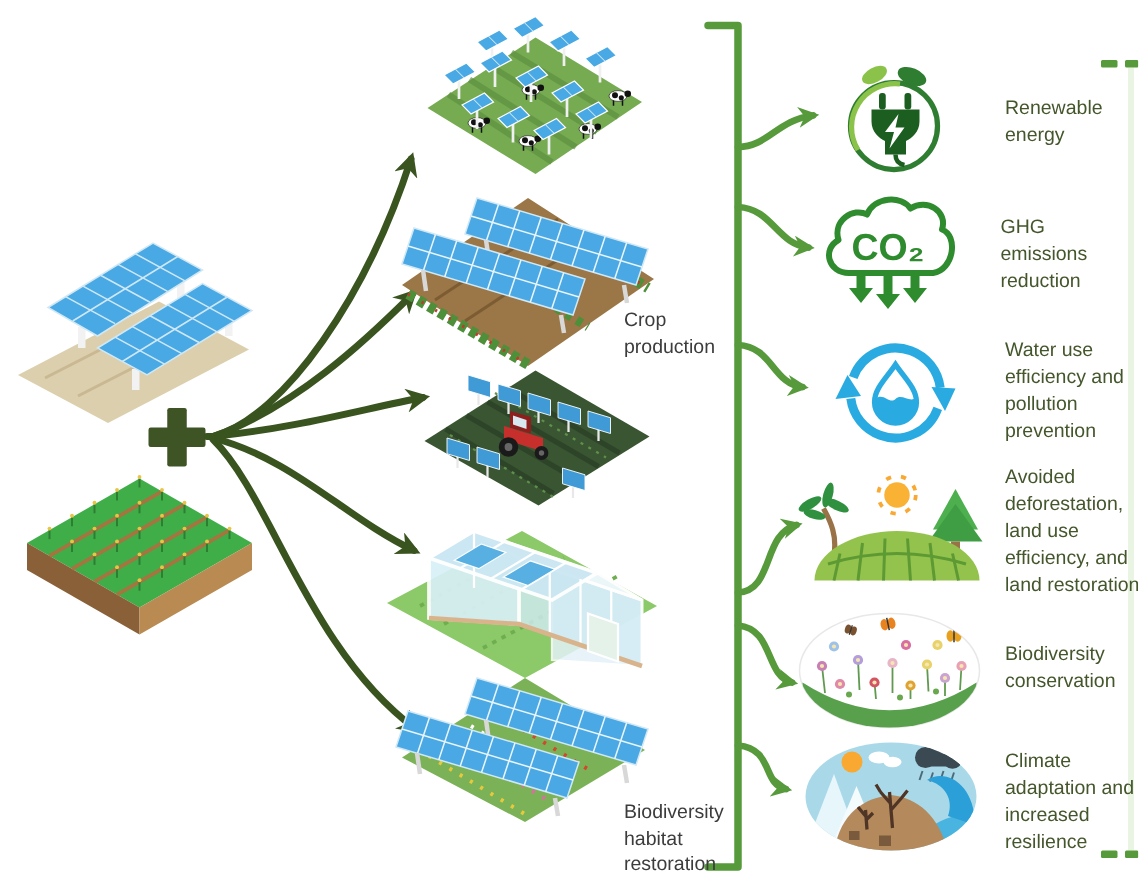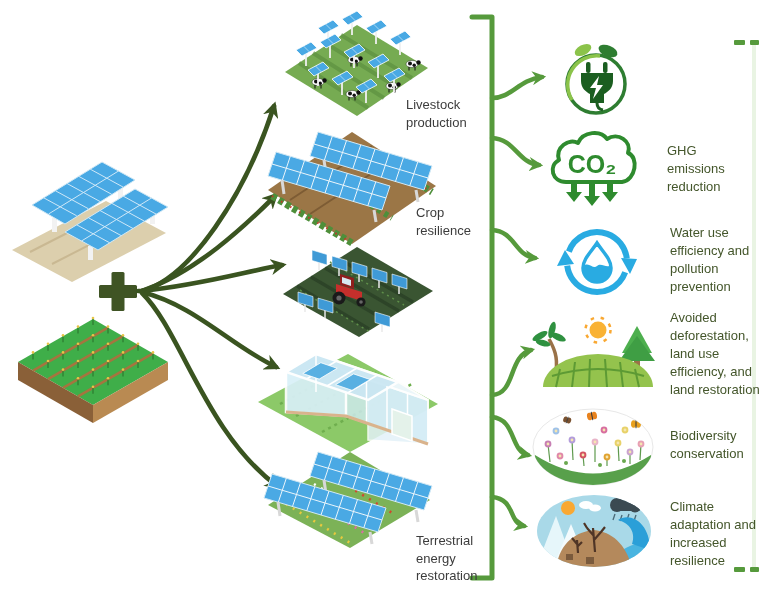--- a/index.html
+++ b/index.html
@@ -412,23 +412,23 @@
       <rect x="566" y="554" width="7" height="6" fill="#7a5a3c"></rect>
       <rect x="586" y="557" width="8" height="7" fill="#7a5a3c"></rect>
       <g stroke="#4f3526" stroke-width="2.2" fill="none">
         <path d="M595,552 L593,528 M594,536 L587,528 M587,528 L584,523 M594,540 L601,532 M601,532 L605,527"></path>
         <path d="M578,553 L577,540 M577,544 L572,538 M577,547 L582,542"></path>
       </g>
     </g>
   </g>
 </svg>
 
-<div class="plabel" id="pl0">Livestock production</div>
-<div class="plabel" id="pl1">Crop resilience</div>
-<div class="plabel" id="pl4">Terrestrial energy restoration</div>
-
+<div class="plabel" id="pl1">Crop production</div>
+<div class="plabel" id="pl4">Biodiversity habitat restoration</div>
+
+<div class="blabel" id="bl0">Renewable energy</div>
 <div class="blabel" id="bl1">GHG emissions reduction</div>
 <div class="blabel" id="bl2">Water use efficiency and pollution prevention</div>
 <div class="blabel" id="bl3">Avoided deforestation, land use efficiency, and land restoration</div>
 <div class="blabel" id="bl4">Biodiversity conservation</div>
 <div class="blabel" id="bl5">Climate adaptation and increased resilience</div>
 
 </div>
 
 </body></html>

